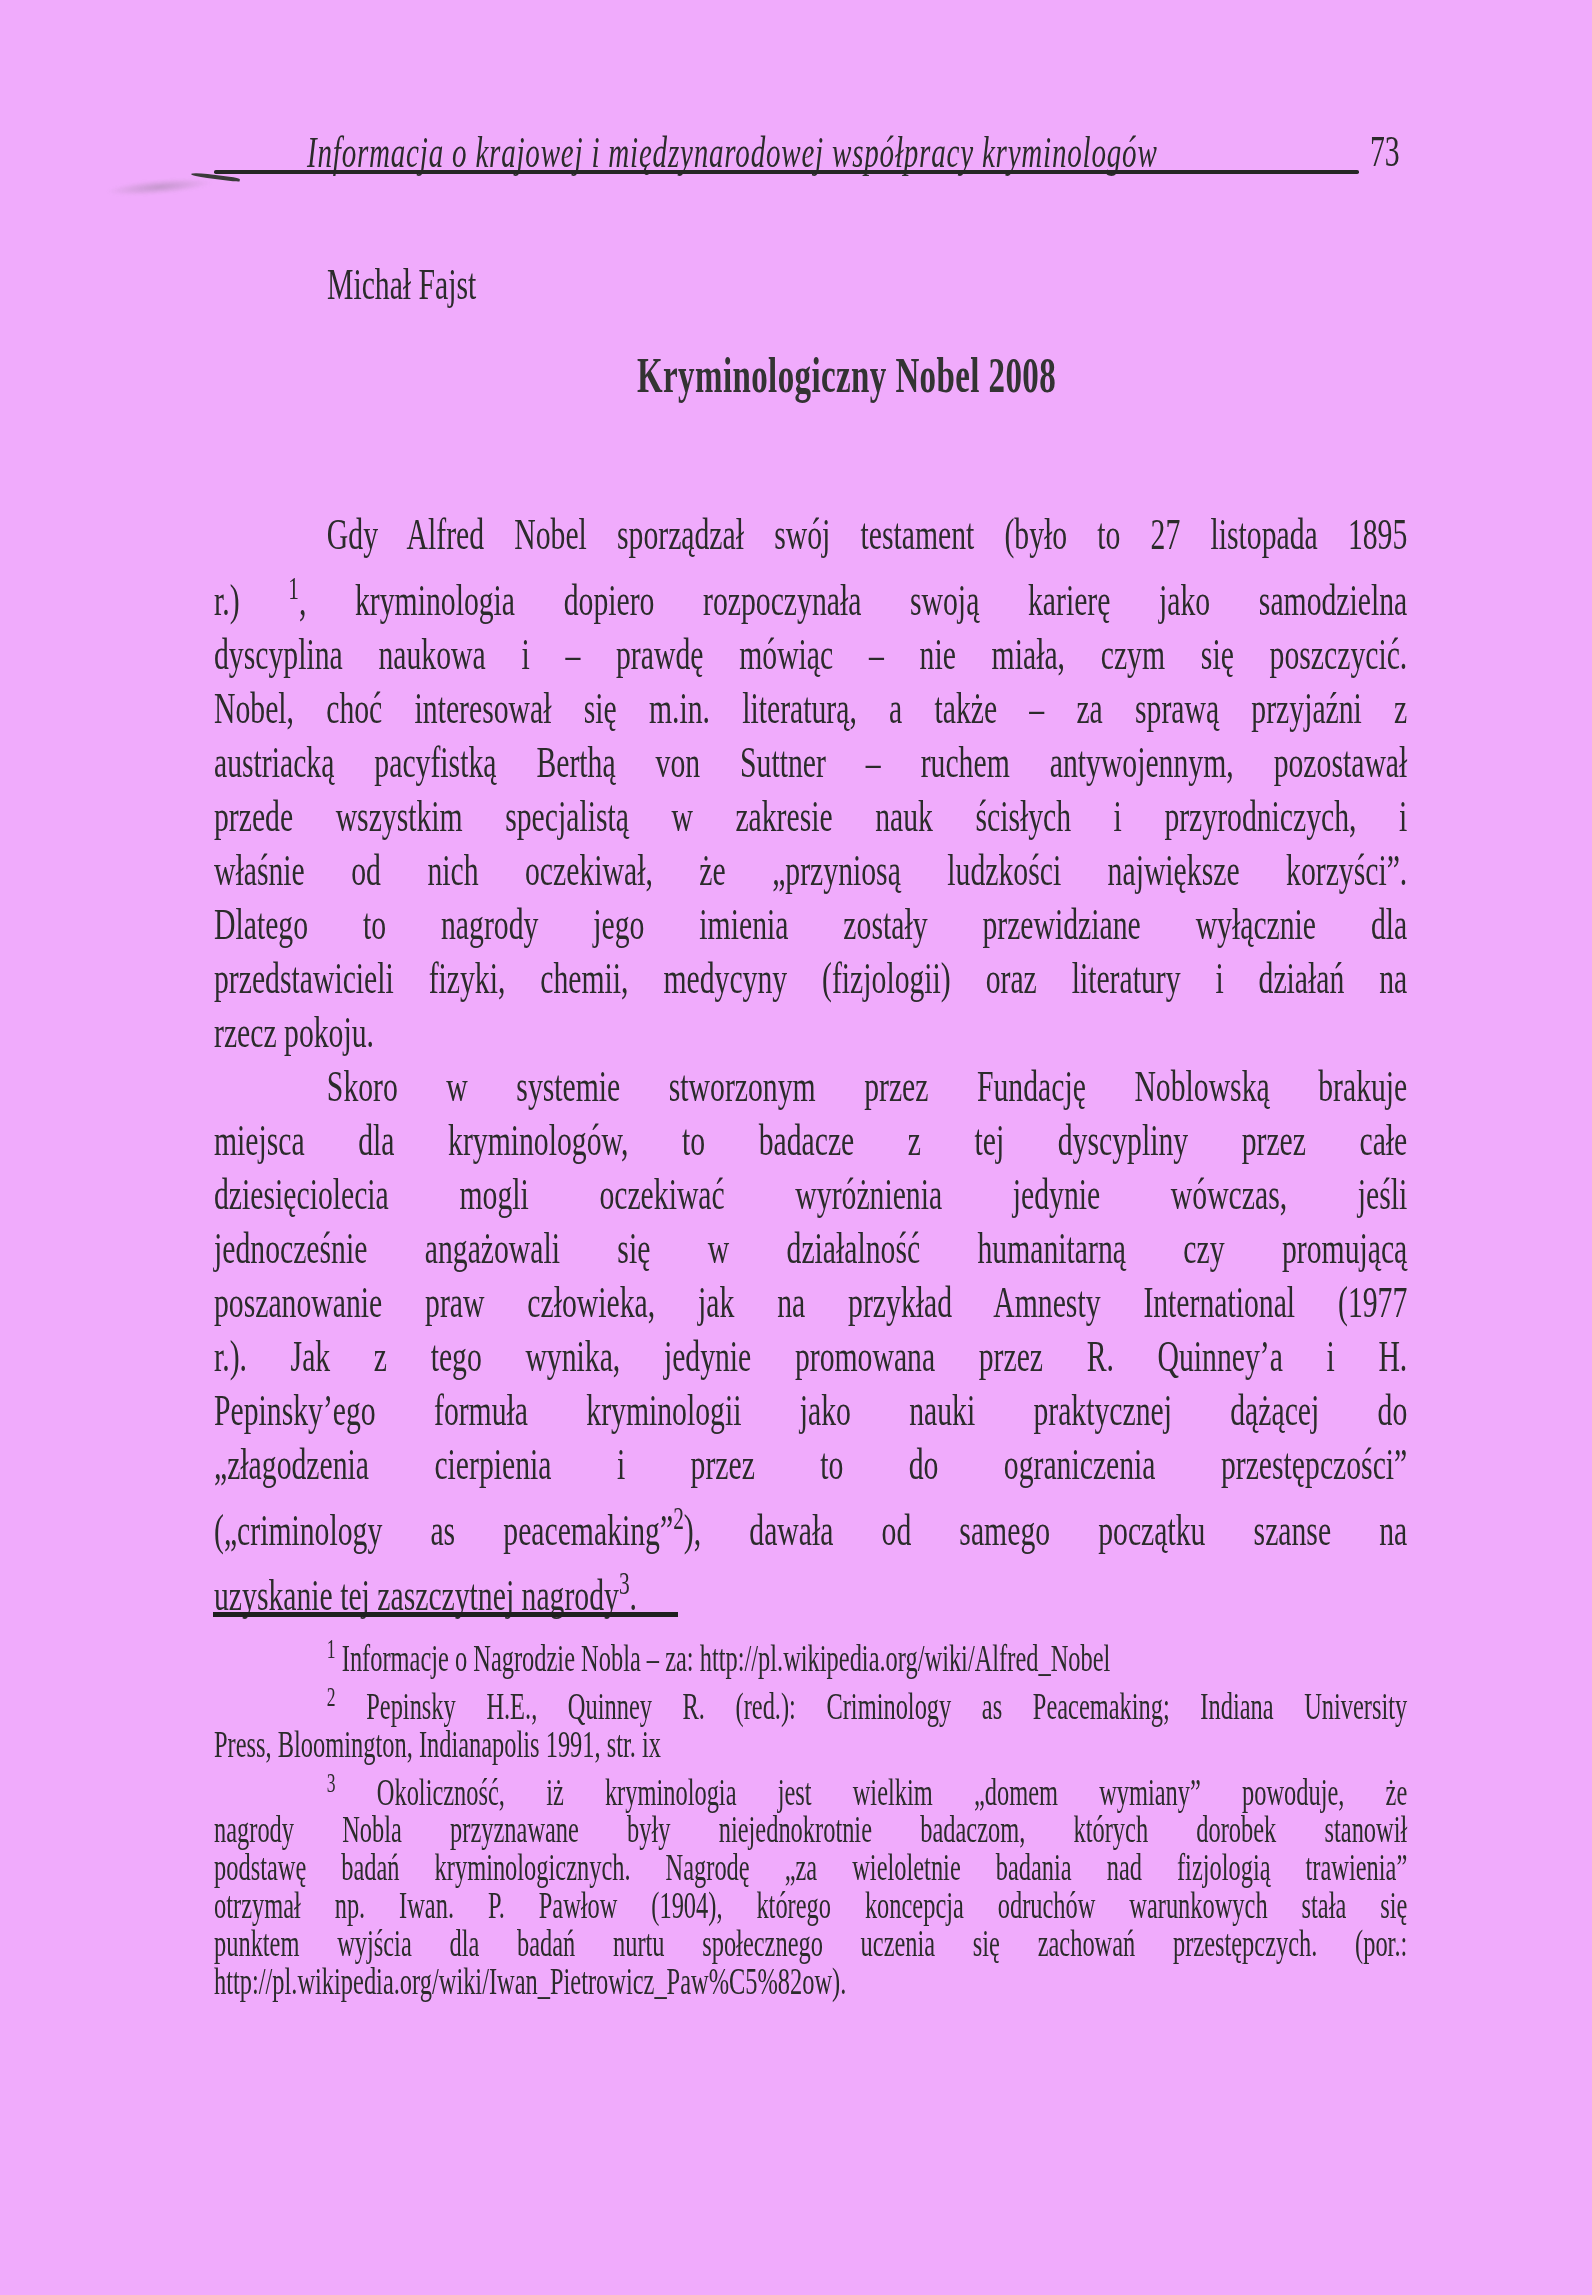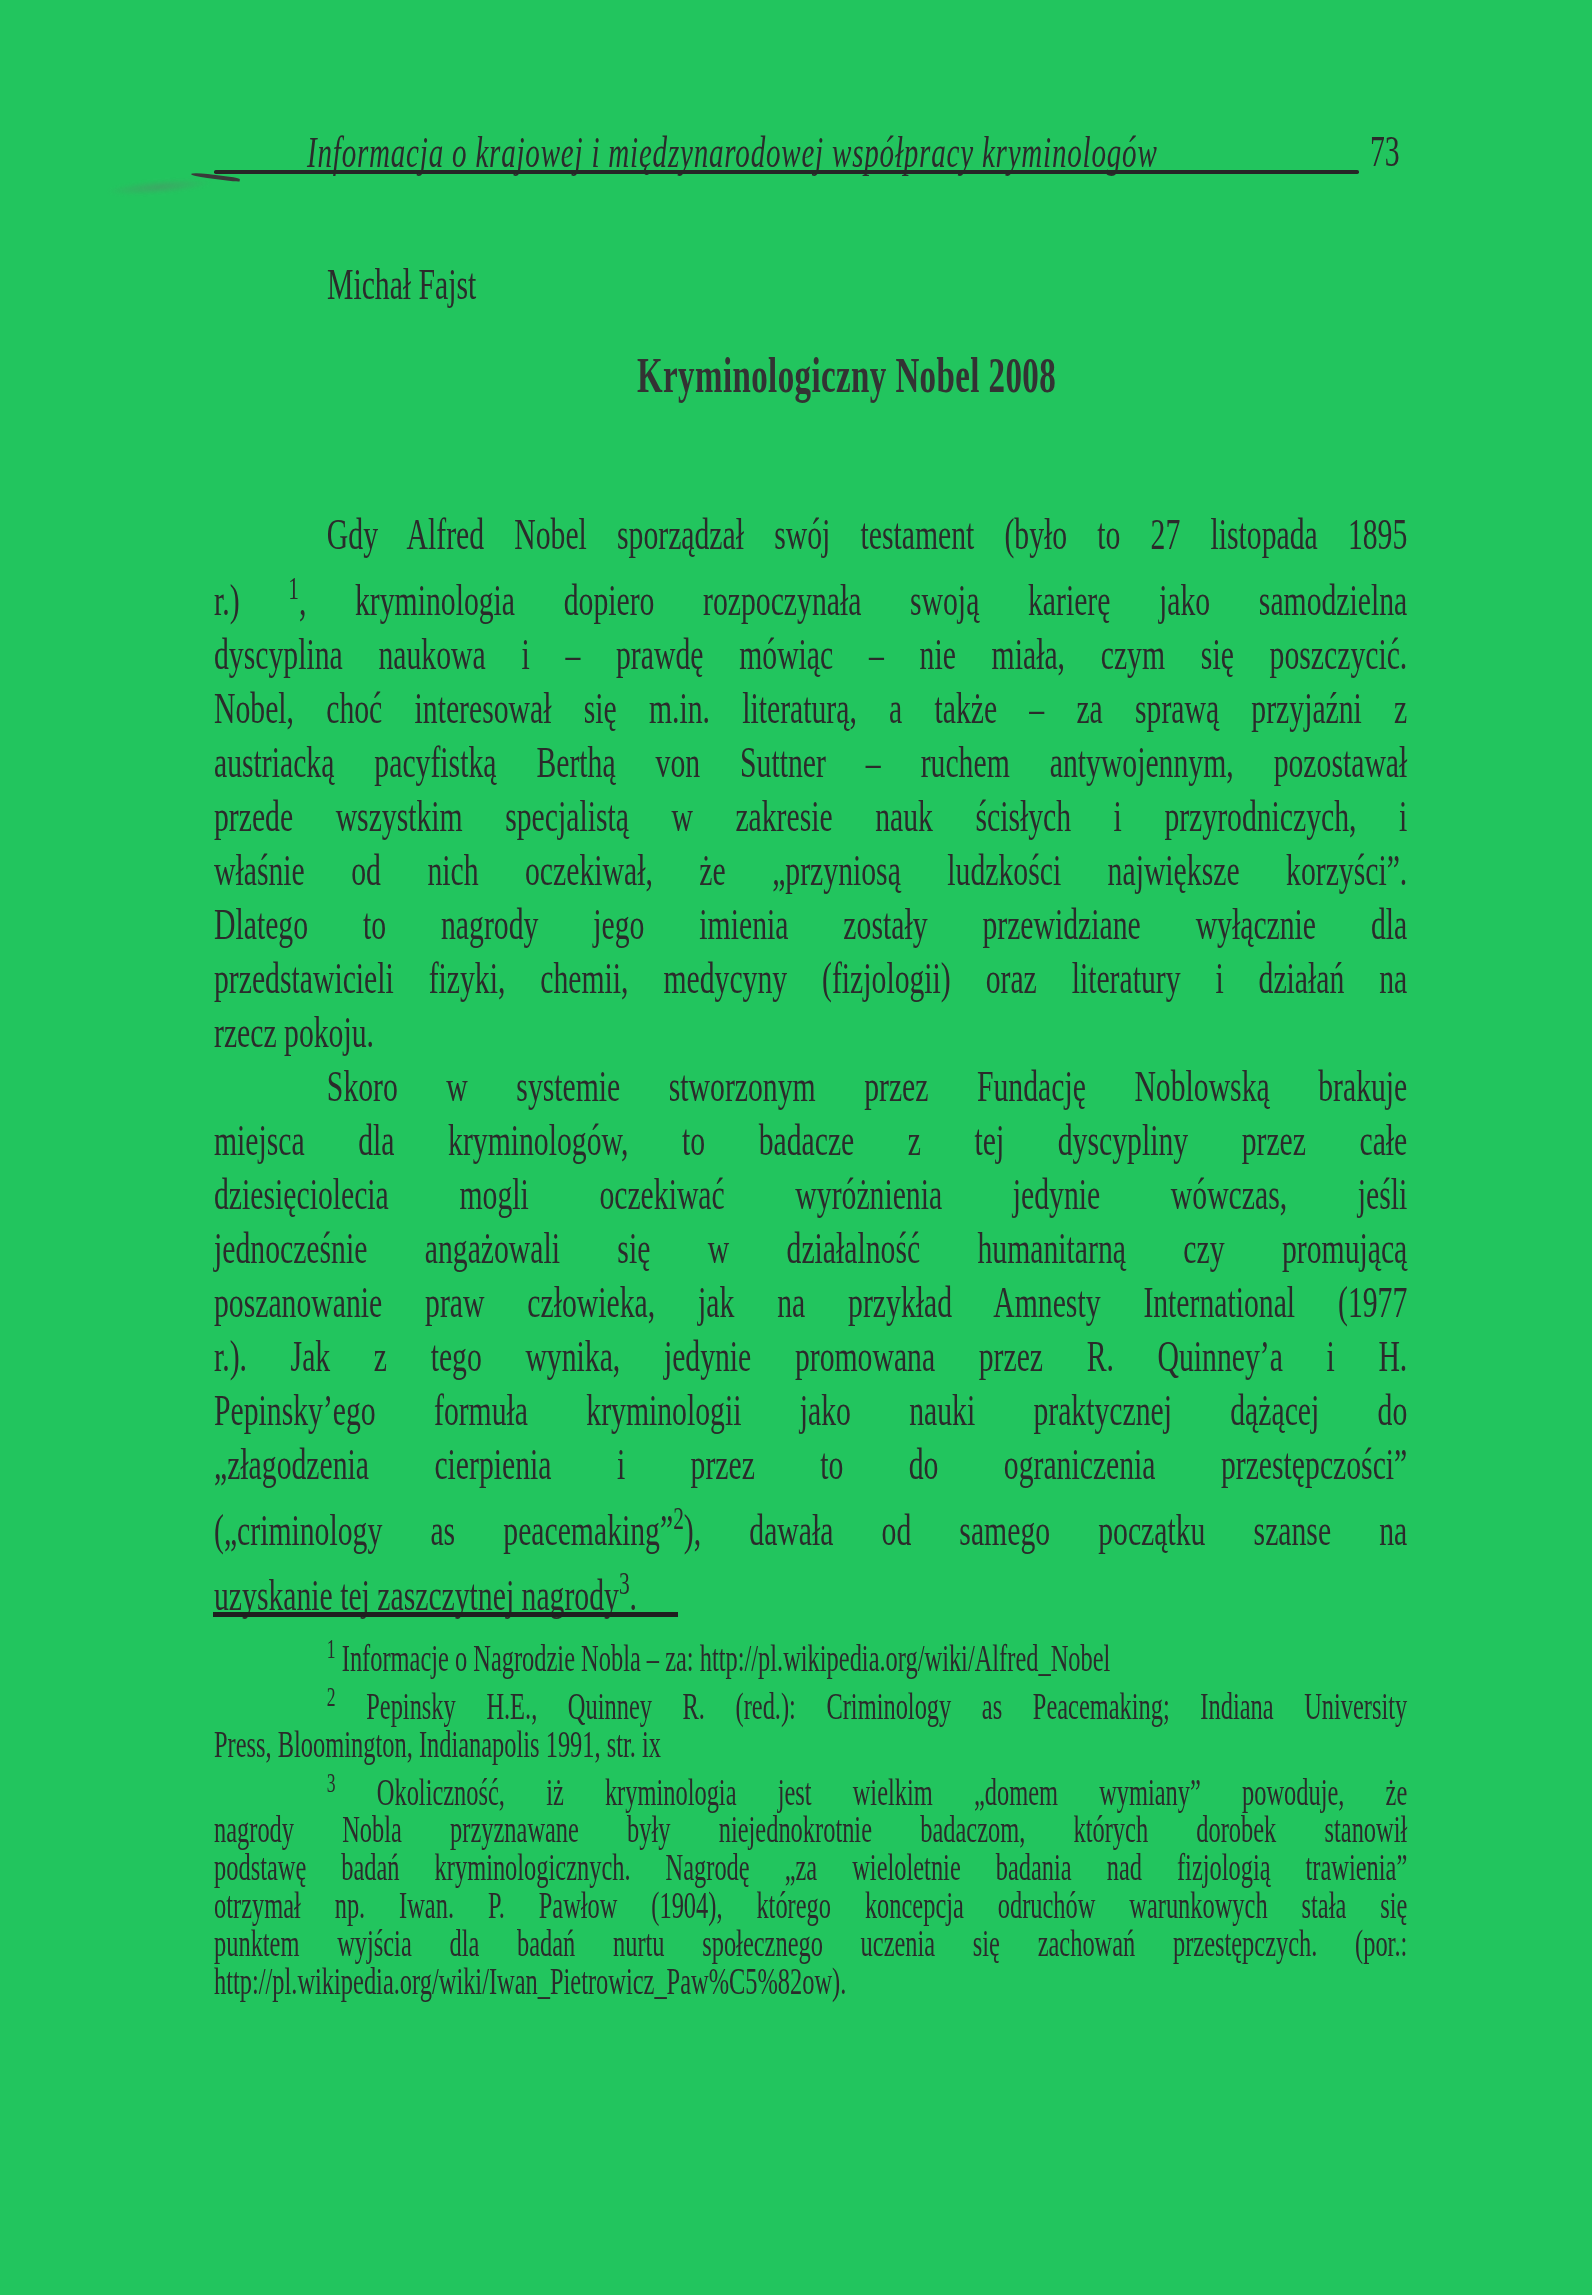--- a/index.html
+++ b/index.html
@@ -76,21 +76,21 @@
   .line.flush  { text-align-last: left; }
   .fnref {
     font-size: 72%;
     vertical-align: 0.48em;
     letter-spacing: 0;
   }
 </style>
 </head>
 <body>
 
-<div class="page" style="color: rgb(43, 43, 43); background: #22c55e;">
+<div class="page" style="color: rgb(43, 43, 43); background: #f0abfc;">
 
   <div class="header-title squeeze">Informacja o krajowej i międzynarodowej współpracy kryminologów</div>
 
   <div class="page-number squeeze">73</div>
 
   <div class="header-rule"></div>
   <div class="smudge"></div>
 
   <div class="author squeeze">Michał Fajst</div>
 

